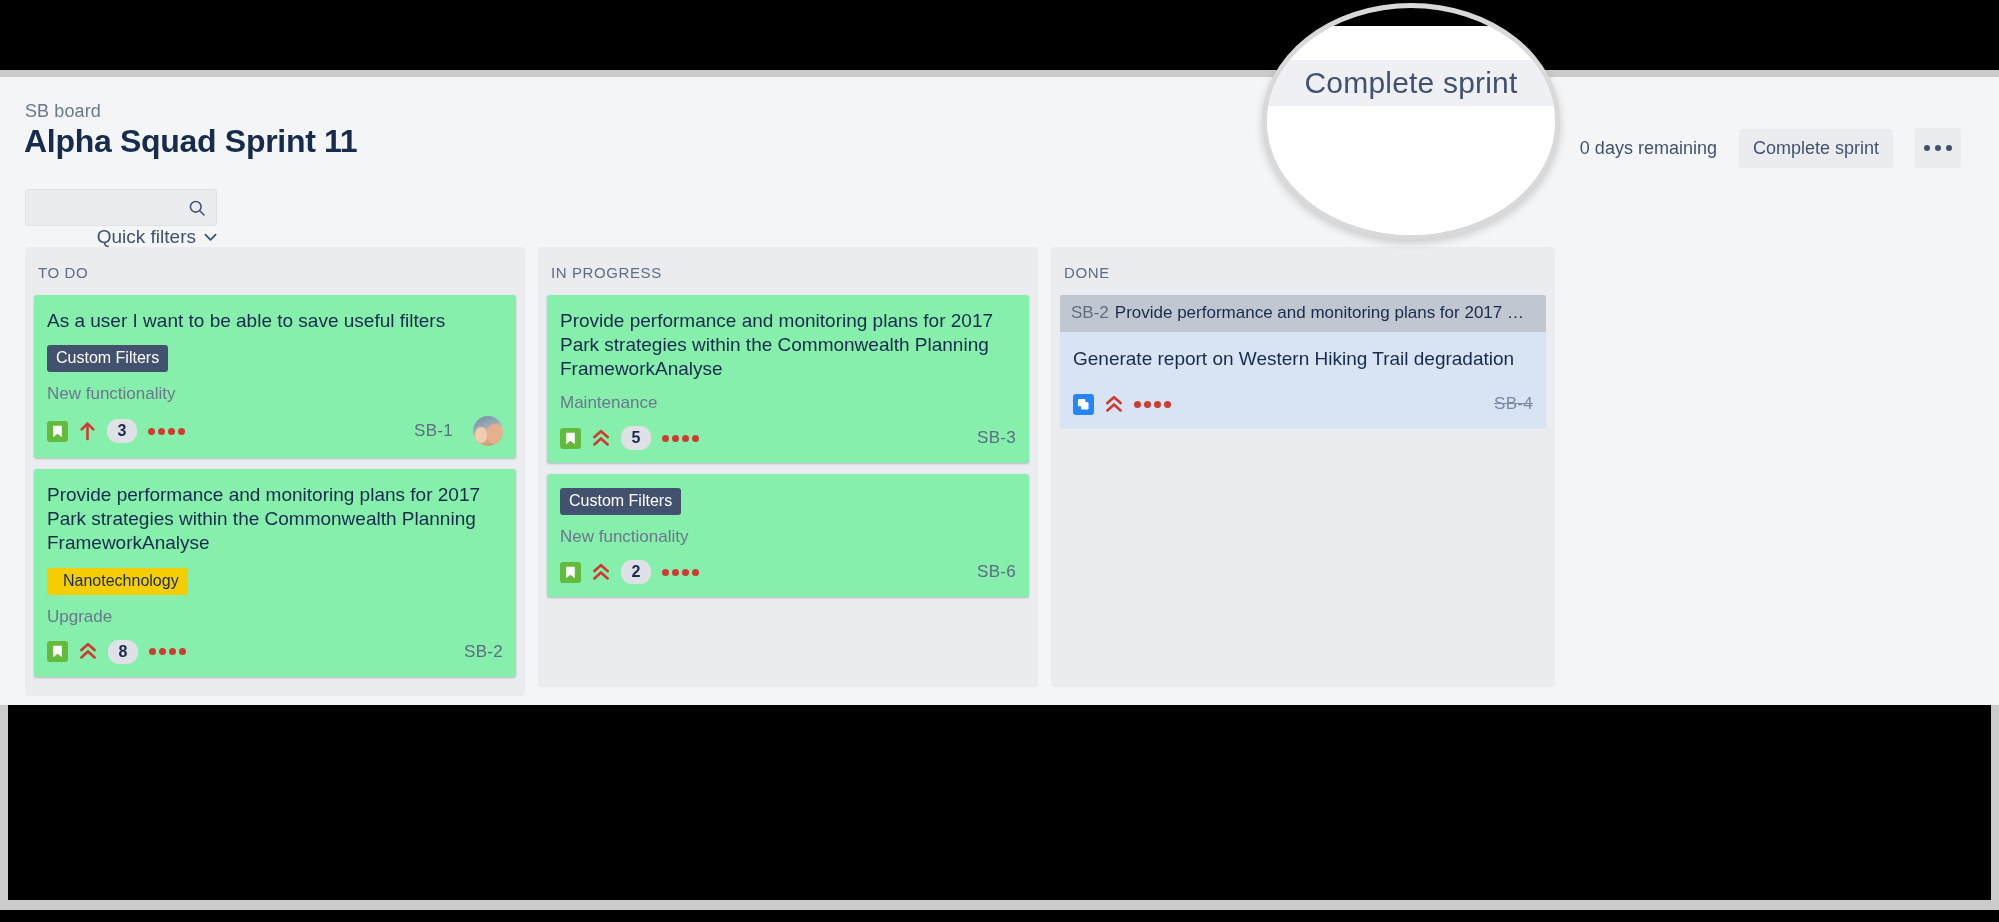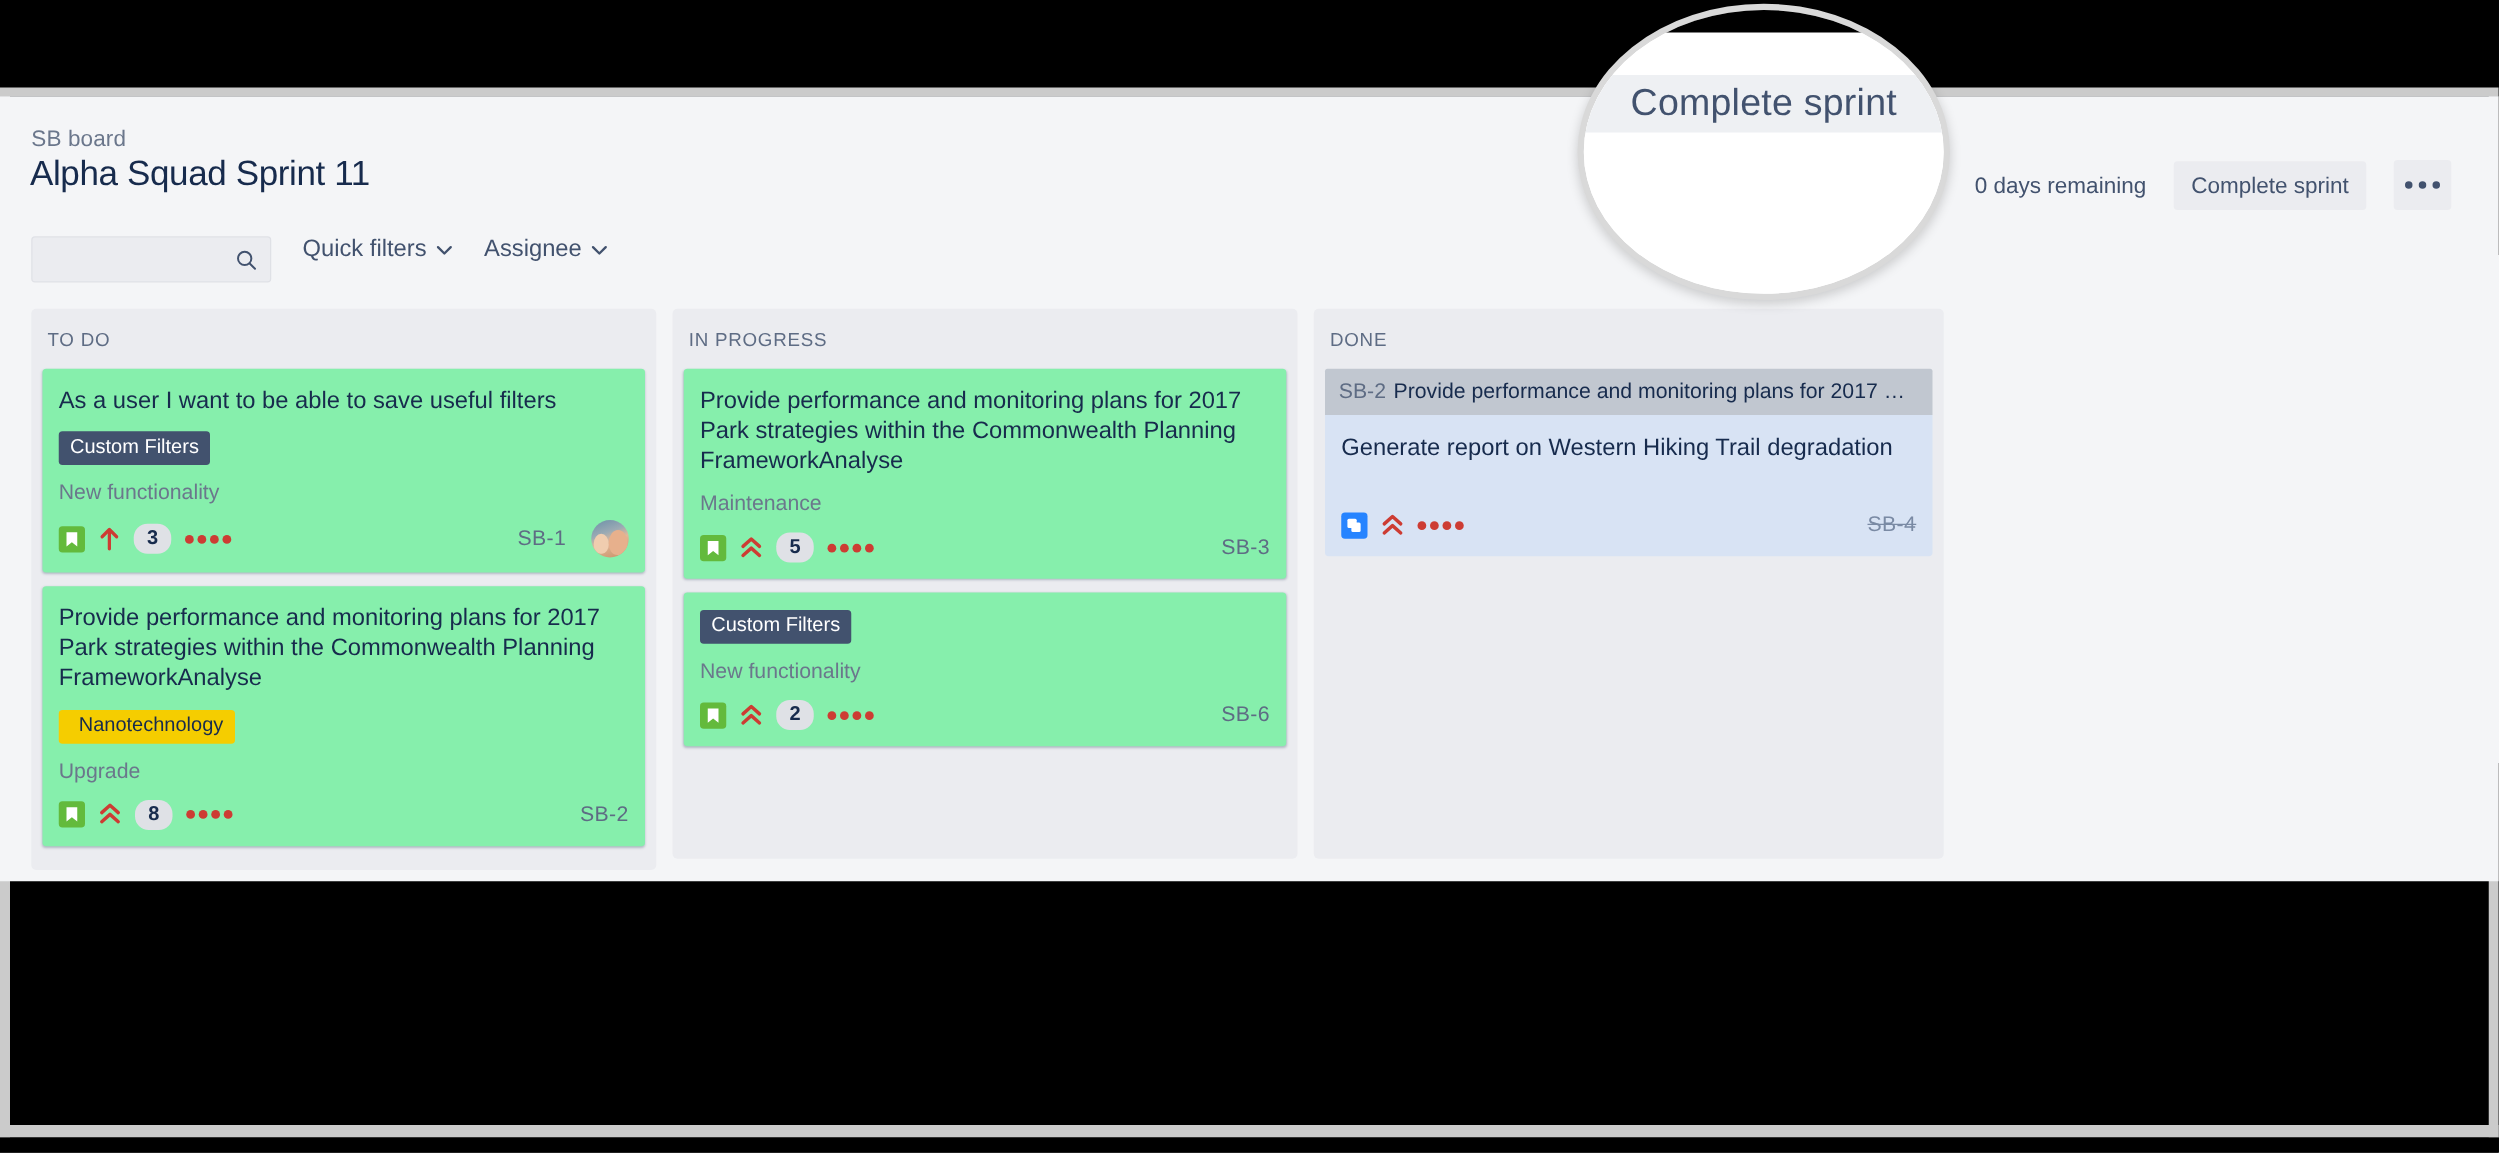--- a/index.html
+++ b/index.html
@@ -43,21 +43,21 @@
     background: #cbcbcb;
   }
 
   
   .breadcrumb {
     position: absolute; left: 25px; top: 24px;
     font-size: 18px; color: #6b778c; letter-spacing: .1px;
   }
   .page-title {
     position: absolute; left: 24px; top: 46px;
-    font-size: 28px; font-weight: normal; color: #172b4d;
+    font-size: 32px; font-weight: bold; color: #172b4d;
     letter-spacing: -.3px;
   }
 
   
   .header-right {
     position: absolute; right: 38px; top: 51px;
     display: flex; align-items: center; gap: 22px;
   }
   .icon-btn {
     width: 30px; height: 30px;
@@ -76,21 +76,21 @@
   .more-btn {
     background: #ebecf0; border: none; border-radius: 3px;
     width: 46px; height: 40px;
     display: flex; align-items: center; justify-content: center; gap: 5px;
   }
   .more-btn .dot { width: 6px; height: 6px; border-radius: 50%; background: #42526e; }
 
   
   .filter-bar {
     position: absolute; left: 25px; top: 112px;
-    display: flex; align-items: flex-start; gap: 0;
+    display: flex; align-items: flex-end; gap: 0; flex-direction: column;
   }
   .search-box {
     width: 192px; height: 37px;
     background: #ebecf0; border: 1px solid #dfe1e6; border-radius: 3px;
     display: flex; align-items: center;
     position: relative;
   }
   .search-box input {
     flex: 1; background: transparent; border: none; outline: none;
     font-size: 16px; color: #172b4d; padding: 0 34px 0 10px;
@@ -202,21 +202,21 @@
     white-space: nowrap; overflow: hidden; text-overflow: ellipsis;
   }
   .drop-hint .hint-key { color: #5e6c84; margin-right: 6px; }
   .card.dragging {
     background: #d8e3f4;
     box-shadow: none;
     margin-bottom: 0;
     border-radius: 0 0 3px 3px;
     padding-top: 15px;
   }
-  .card.dragging .card-title { color: #172b4d; margin-bottom: 36px; }
+  .card.dragging .card-title { color: #172b4d; margin-bottom: 20px; }
   .card.dragging .card-key { color: #7a8aa4; }
 
   
   #loupe {
     position: absolute;
     left: 1262px; top: 3px;
     width: 298px; height: 237px;
     border-radius: 50%;
     background: #ffffff;
     border: 5px solid #d9d9d9;

